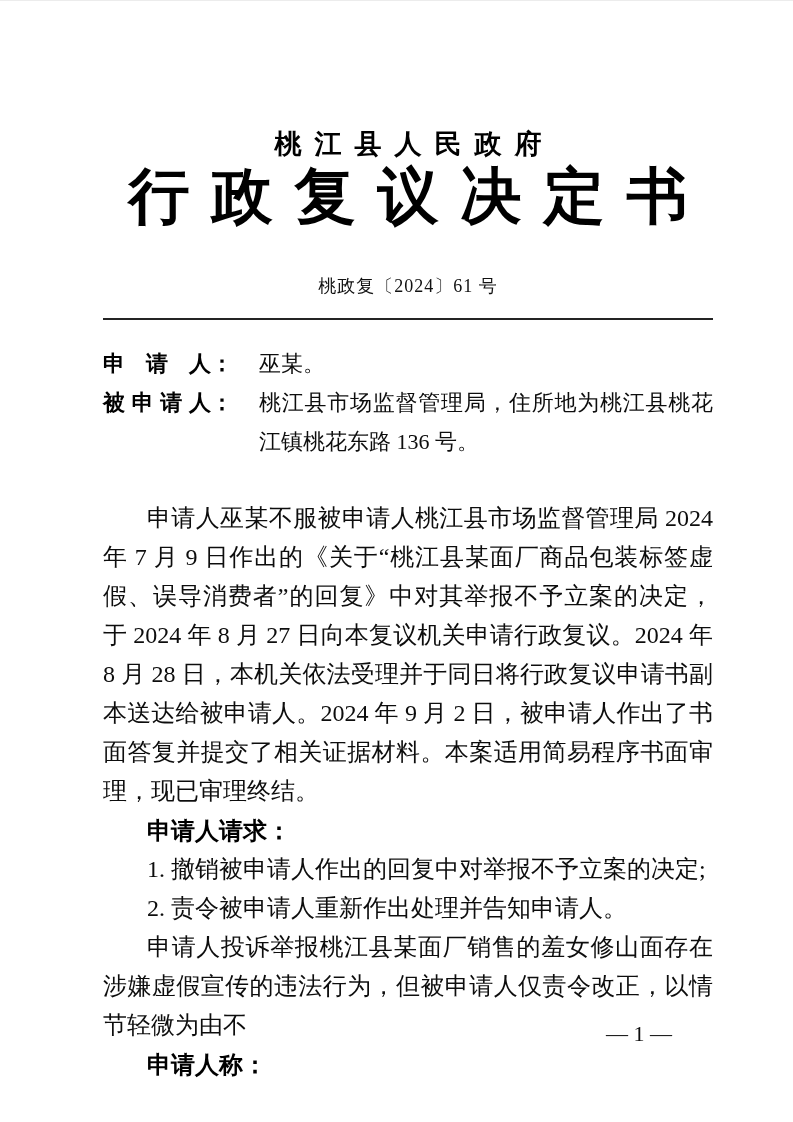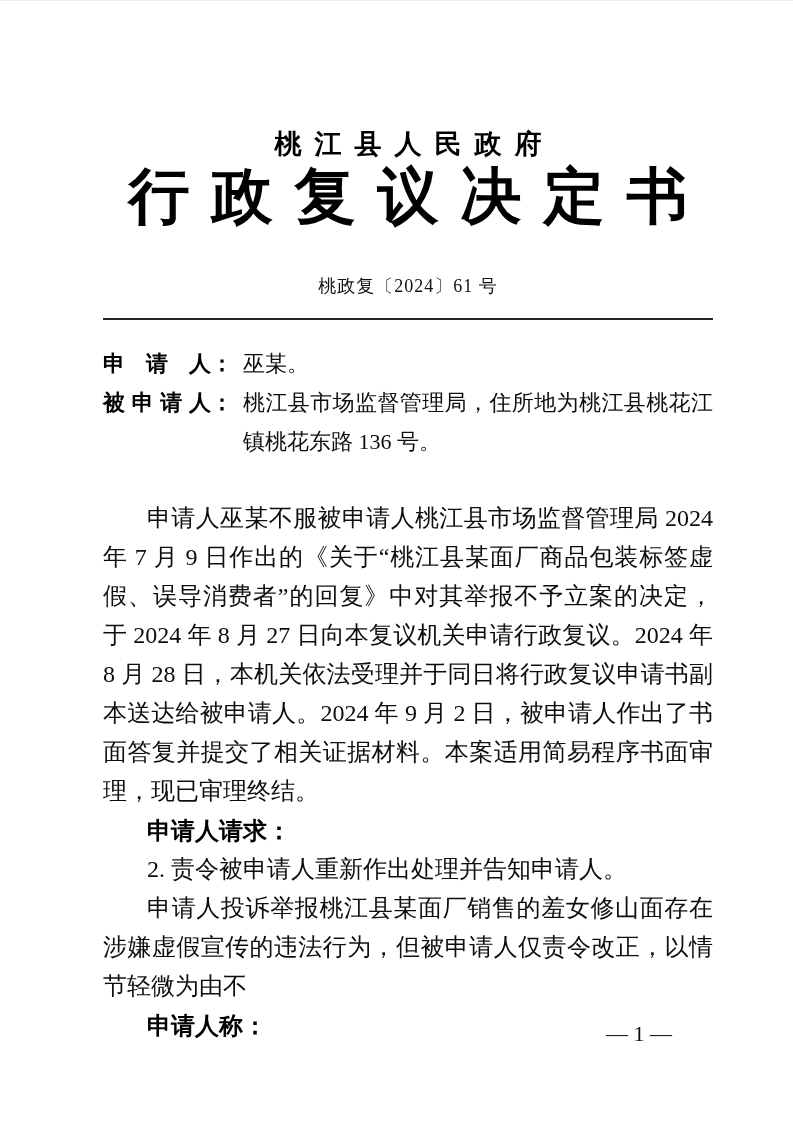--- a/index.html
+++ b/index.html
@@ -86,20 +86,21 @@
   }
   .label-colon {
     display: inline-block;
     margin-right: 10px;
   }
   .party-value {
     flex: 1 1 auto;
     font-family: "Liberation Serif", serif;
     text-align: justify;
     color: #0d0d0d;
+    margin-left: 16px;
   }
 
   
   .body-text {
     margin-top: 38px;
   }
   .para {
     margin: 0;
     font-family: "Liberation Serif", serif;
     font-size: 24px;
@@ -145,20 +146,21 @@
     </div>
     <div class="party-row">
       <span class="party-label"><span class="label-chars">被申请人</span><span class="label-colon">：</span></span>
       <span class="party-value">桃江县市场监督管理局，住所地为桃江县桃花江镇桃花东路 136 号。</span>
     </div>
   </section>
 
   <section class="body-text">
     <p class="para indent justify">申请人巫某不服被申请人桃江县市场监督管理局 2024 年 7 月 9 日作出的《关于“桃江县某面厂商品包装标签虚假、误导消费者”的回复》中对其举报不予立案的决定，于 2024 年 8 月 27 日向本复议机关申请行政复议。2024 年 8 月 28 日，本机关依法受理并于同日将行政复议申请书副本送达给被申请人。2024 年 9 月 2 日，被申请人作出了书面答复并提交了相关证据材料。本案适用简易程序书面审理，现已审理终结。</p>
     <p class="para indent bold-heading">申请人请求：</p>
+    <p class="para indent justify">1. 撤销被申请人作出的回复中对举报不予立案的决定;</p>
     <p class="para indent justify">2. 责令被申请人重新作出处理并告知申请人。</p>
     <p class="para indent justify">申请人投诉举报桃江县某面厂销售的羞女修山面存在涉嫌虚假宣传的违法行为，但被申请人仅责令改正，以情节轻微为由不</p>
     <p class="para indent bold-heading">申请人称：</p>
   </section>
 
   <div class="page-number">— 1 —</div>
 
 </div>
 
 </body></html>

